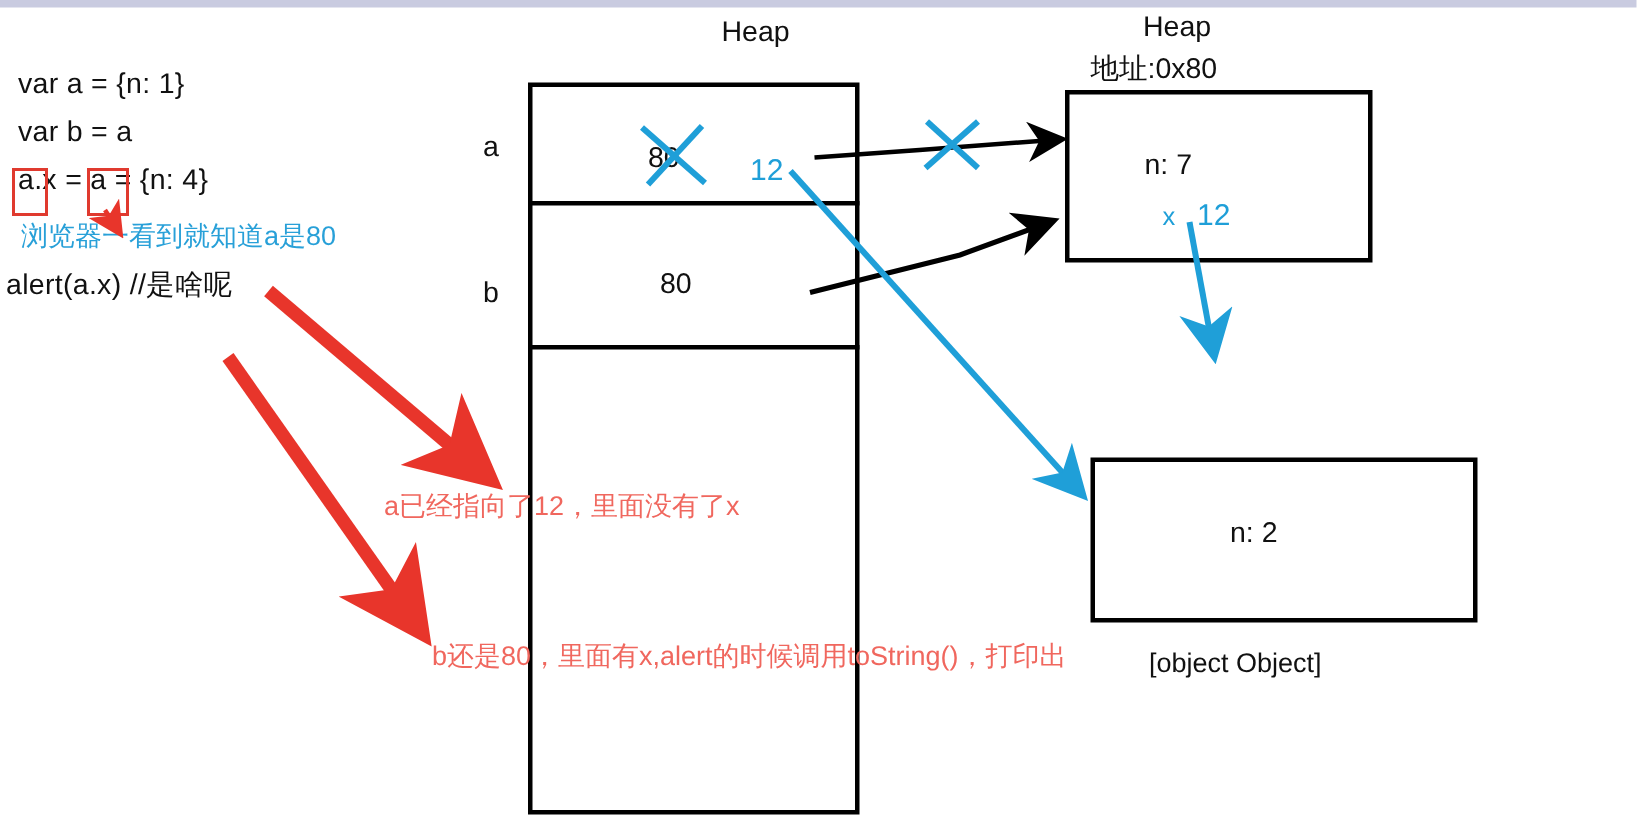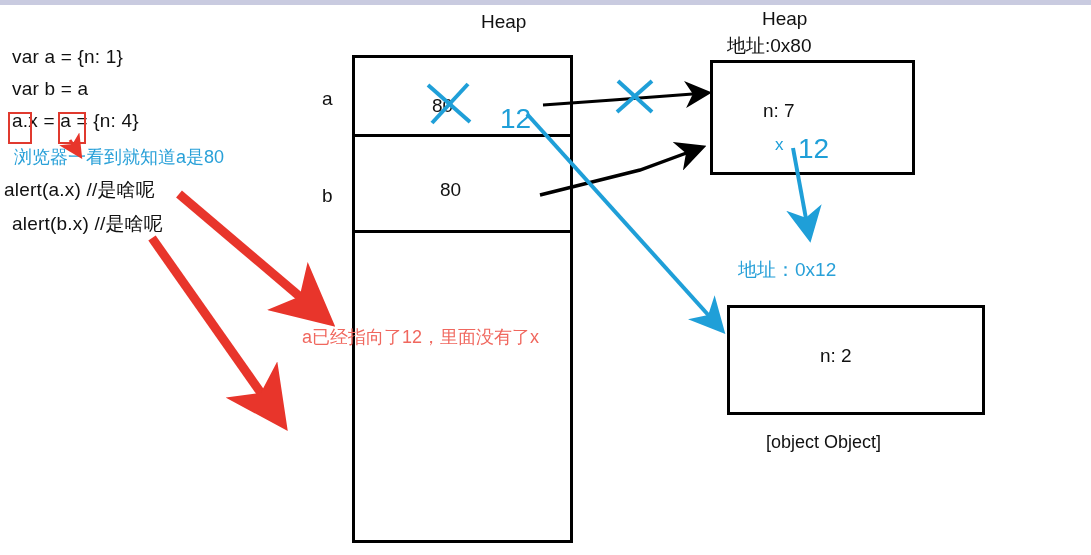--- a/index.html
+++ b/index.html
@@ -64,21 +64,21 @@
     color: #111111;
   }
   .cell-value {
     position: absolute;
     font-size: 19px;
     color: #111111;
     white-space: nowrap;
   }
   .blue-value {
     position: absolute;
-    font-size: 28px;
+    font-size: 20px;
     color: #1f9fd8;
     white-space: nowrap;
   }
 
   
   .box {
     position: absolute;
     border: 3px solid #000000;
     box-sizing: border-box;
     background: transparent;
@@ -88,21 +88,20 @@
     background: #000000;
     height: 3px;
   }
 
   
   .red-note {
     position: absolute;
     font-size: 18px;
     color: #f0675e;
     white-space: nowrap;
-    margin-left: 46px;
   }
   .black-note {
     position: absolute;
     font-size: 18px;
     color: #111111;
     white-space: nowrap;
   }
 
   svg.overlay {
     position: absolute;
@@ -123,21 +122,20 @@
   <div class="code-line" style="left:12px; top:46px;">var a = {n: 1}</div>
   <div class="code-line" style="left:12px; top:78px;">var b = a</div>
   <div class="code-line" style="left:12px; top:110px;">a.x = a = {n: 4}</div>
 
   <div class="red-box" style="left:8px; top:112px; width:24px; height:32px;"></div>
   <div class="red-box" style="left:58px; top:112px; width:28px; height:32px;"></div>
 
   <div class="blue-note" style="left:14px; top:145px;">浏览器一看到就知道a是80</div>
 
   <div class="code-line" style="left:4px; top:177px;">alert(a.x) //是啥呢</div>
-  <div class="code-line" style="left:12px; top:211px;">alert(b.x) //是啥呢</div>
 
   <div class="label-title" style="left:481px; top:11px;">Heap</div>
 
   <div class="box" style="left:352px; top:55px; width:221px; height:488px;"></div>
   <div class="hline" style="left:352px; top:134px; width:221px;"></div>
   <div class="hline" style="left:352px; top:230px; width:221px;"></div>
 
   <div class="var-label" style="left:322px; top:88px;">a</div>
   <div class="var-label" style="left:322px; top:185px;">b</div>
 
@@ -146,26 +144,26 @@
   <div class="cell-value" style="left:440px; top:179px;">80</div>
 
   <div class="label-title" style="left:762px; top:8px;">Heap</div>
   <div class="label-title" style="left:727px; top:33px;">地址:0x80</div>
 
   <div class="box" style="left:710px; top:60px; width:205px; height:115px;"></div>
   <div class="cell-value" style="left:763px; top:100px;">n: 7</div>
   <div class="blue-value" style="left:775px; top:135px; font-size:17px;">x</div>
   <div class="blue-value" style="left:798px; top:133px;">12</div>
 
-  <div class="blue-note" style="left:738px; top:257px; font-size:19px;">地址：0x12</div>
 
   <div class="box" style="left:727px; top:305px; width:258px; height:110px;"></div>
   <div class="cell-value" style="left:820px; top:345px;">n: 2</div>
 
   <div class="red-note" style="left:256px; top:325px;">a已经指向了12，里面没有了x</div>
+  <div class="red-note" style="left:288px; top:425px;">b还是80，里面有x,alert的时候调用toString()，打印出</div>
   <div class="black-note" style="left:766px; top:432px;">[object Object]</div>
 
   <svg class="overlay" viewBox="0 0 1091 555">
     <defs>
       <marker id="blkArrow" markerWidth="9" markerHeight="9" refX="7" refY="4.5" orient="auto">
         <path d="M0,0 L9,4.5 L0,9 L2.6,4.5 Z" fill="#000000"></path>
       </marker>
       <marker id="blueArrow" markerWidth="9" markerHeight="9" refX="7" refY="4.5" orient="auto">
         <path d="M0,0 L9,4.5 L0,9 L2.6,4.5 Z" fill="#1f9fd8"></path>
       </marker>

